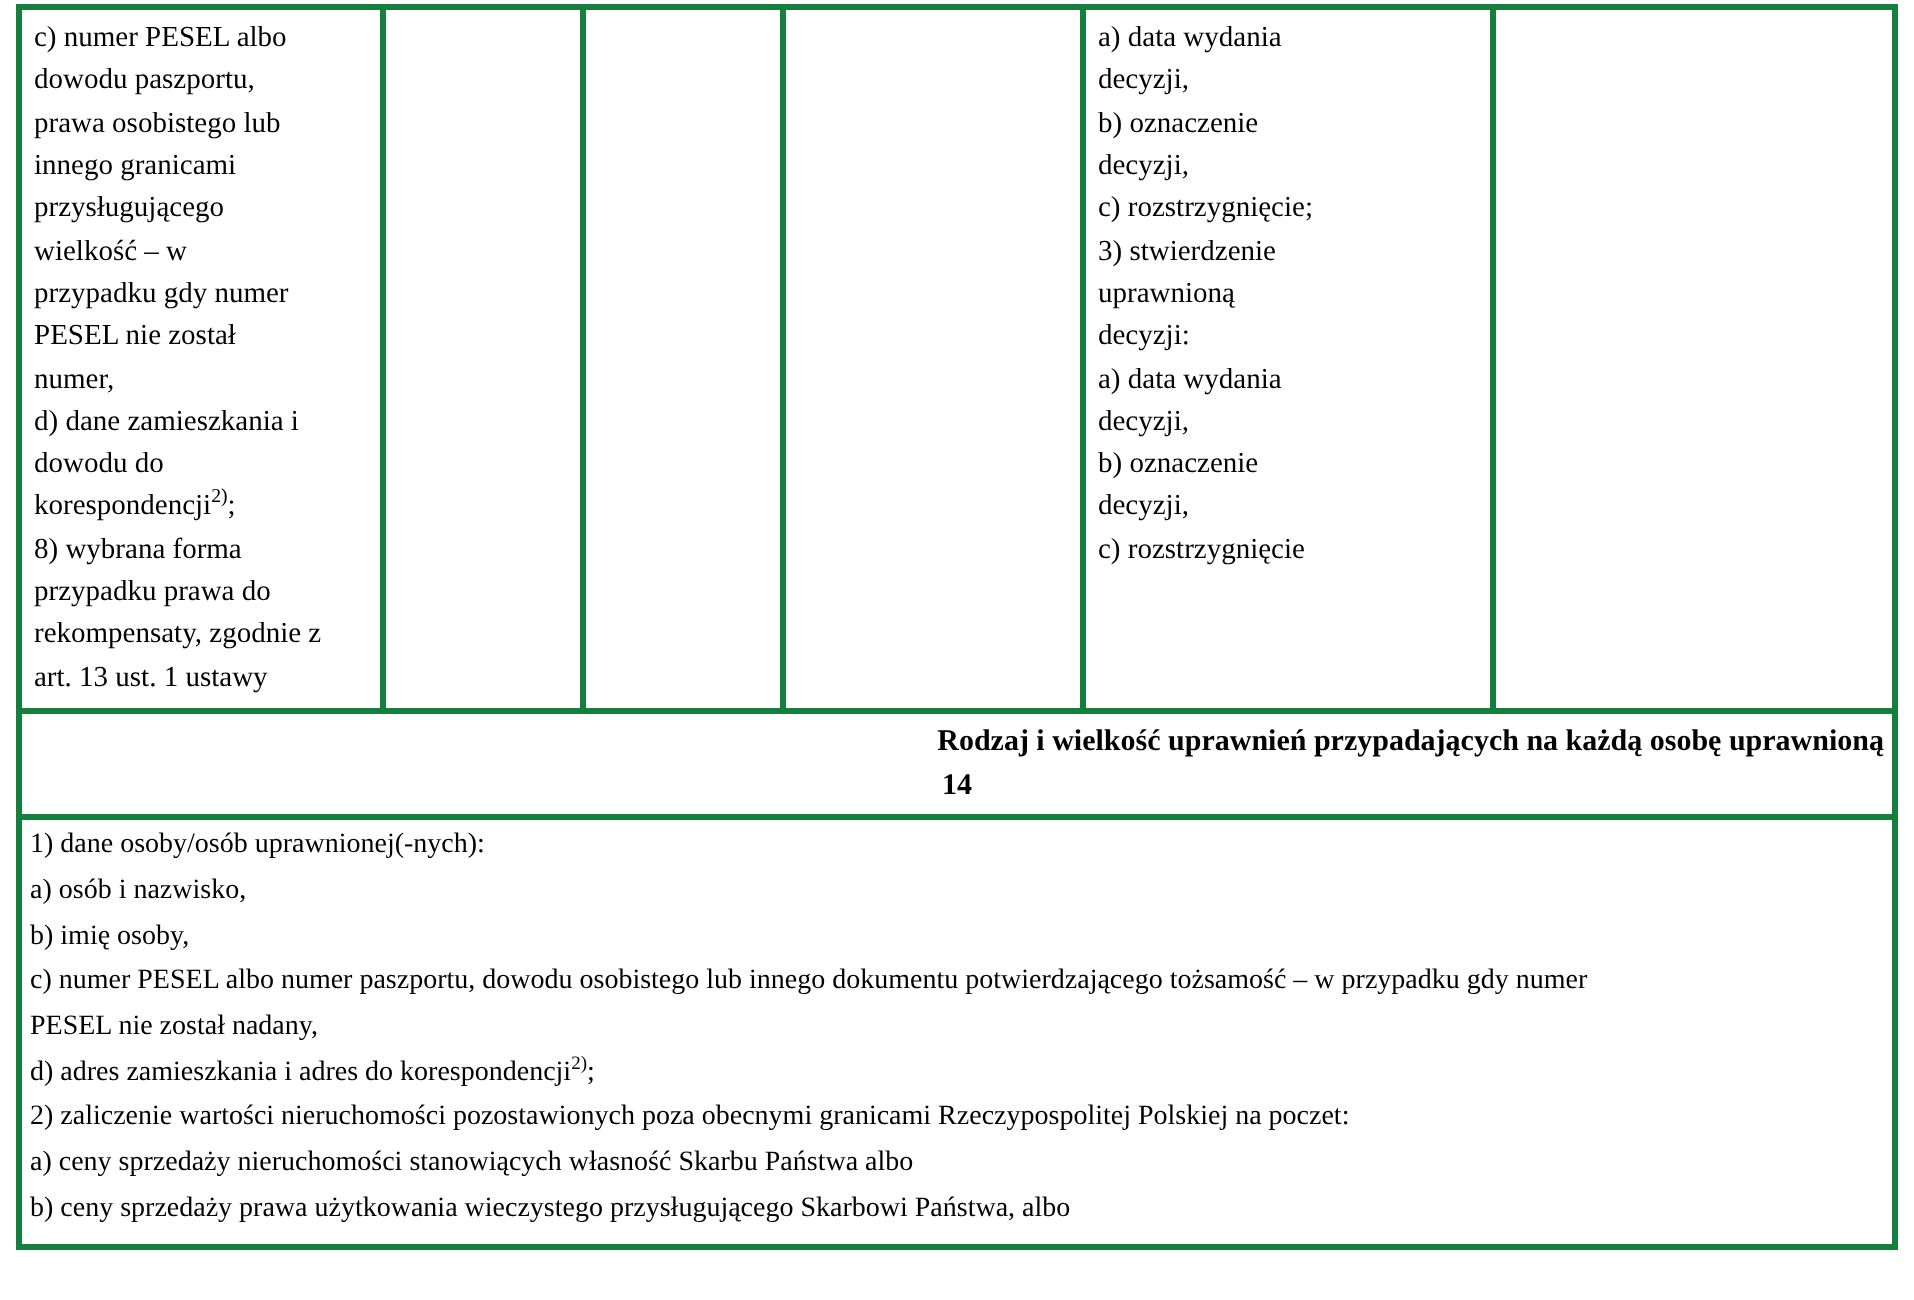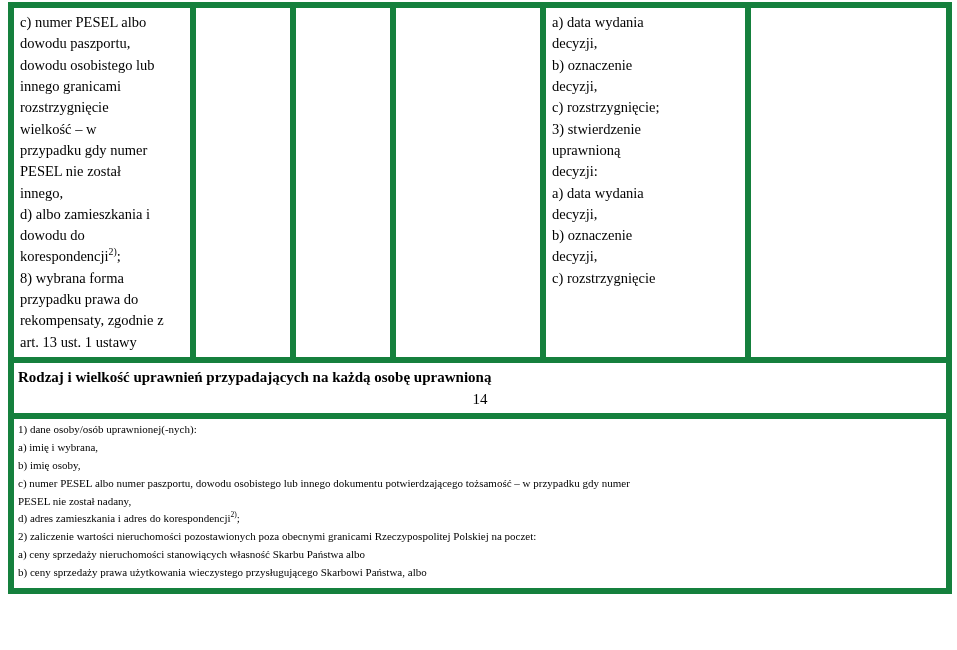--- a/index.html
+++ b/index.html
@@ -21,55 +21,55 @@
     box-sizing: border-box;
   }
   table.doc {
     border-collapse: collapse;
     table-layout: fixed;
     width: 940px;
     margin-left: 8px;
     margin-top: 2px;
   }
   table.doc td {
-    border: 6px solid #15803d;
+    border: 3px solid #15803d;
     vertical-align: top;
     padding: 0;
   }
   .cell-text {
     font-size: 14.5px;
     line-height: 1.47;
     padding: 4px 6px 4px 6px;
   }
   .cell-text p {
     margin: 0;
   }
   .col-a { width: 182px; }
   .col-b { width: 100px; }
   .col-c { width: 100px; }
   .col-d { width: 150px; }
   .col-e { width: 205px; }
   .col-f { width: 201px; }
 
   .band-title {
-    text-align: left;
+    text-align: right;
     font-weight: bold;
     font-size: 15px;
     line-height: 1.5;
     padding: 3px 4px 0 4px;
   }
   .band-number {
     text-align: center;
-    font-weight: normal;
+    font-weight: bold;
     font-size: 15px;
     line-height: 1.45;
     padding: 0 4px 3px 4px;
   }
   .body-list {
-    font-size: 11px;
+    font-size: 14px;
     line-height: 1.62;
     padding: 2px 6px 6px 4px;
   }
   .body-list p {
     margin: 0;
     white-space: nowrap;
   }
   sup {
     font-size: 0.68em;
     vertical-align: super;
@@ -89,28 +89,28 @@
       <col class="col-d">
       <col class="col-e">
       <col class="col-f">
     </colgroup>
     <tbody>
       <tr>
         <td>
           <div class="cell-text">
             <p>c) numer PESEL albo</p>
             <p>dowodu paszportu,</p>
-            <p>dowodu osobistego lub</p>
+            <p>prawa osobistego lub</p>
             <p>innego granicami</p>
-            <p>rozstrzygnięcie</p>
+            <p>przysługującego</p>
             <p>wielkość – w</p>
             <p>przypadku gdy numer</p>
             <p>PESEL nie został</p>
-            <p>innego,</p>
-            <p>d) albo zamieszkania i</p>
+            <p>numer,</p>
+            <p>d) dane zamieszkania i</p>
             <p>dowodu do</p>
             <p><span>korespondencji</span><sup>2)</sup><span>;</span></p>
             <p>8) wybrana forma</p>
             <p>przypadku prawa do</p>
             <p>rekompensaty, zgodnie z</p>
             <p>art. 13 ust. 1 ustawy</p>
           </div>
         </td>
         <td></td>
         <td></td>
@@ -137,21 +137,21 @@
       <tr>
         <td colspan="6">
           <div class="band-title">Rodzaj i wielkość uprawnień przypadających na każdą osobę uprawnioną</div>
           <div class="band-number">14</div>
         </td>
       </tr>
       <tr>
         <td colspan="6">
           <div class="body-list">
             <p>1) dane osoby/osób uprawnionej(-nych):</p>
-            <p>a) imię i wybrana,</p>
+            <p>a) osób i nazwisko,</p>
             <p>b) imię osoby,</p>
             <p>c) numer PESEL albo numer paszportu, dowodu osobistego lub innego dokumentu potwierdzającego tożsamość  –  w przypadku gdy numer</p>
             <p>PESEL nie został nadany,</p>
             <p><span>d) adres zamieszkania i adres do korespondencji</span><sup>2)</sup><span>;</span></p>
             <p>2) zaliczenie wartości nieruchomości pozostawionych poza obecnymi granicami Rzeczypospolitej Polskiej na poczet:</p>
             <p>a) ceny sprzedaży nieruchomości stanowiących własność Skarbu Państwa albo</p>
             <p>b) ceny sprzedaży prawa użytkowania wieczystego przysługującego Skarbowi Państwa, albo</p>
           </div>
         </td>
       </tr>

